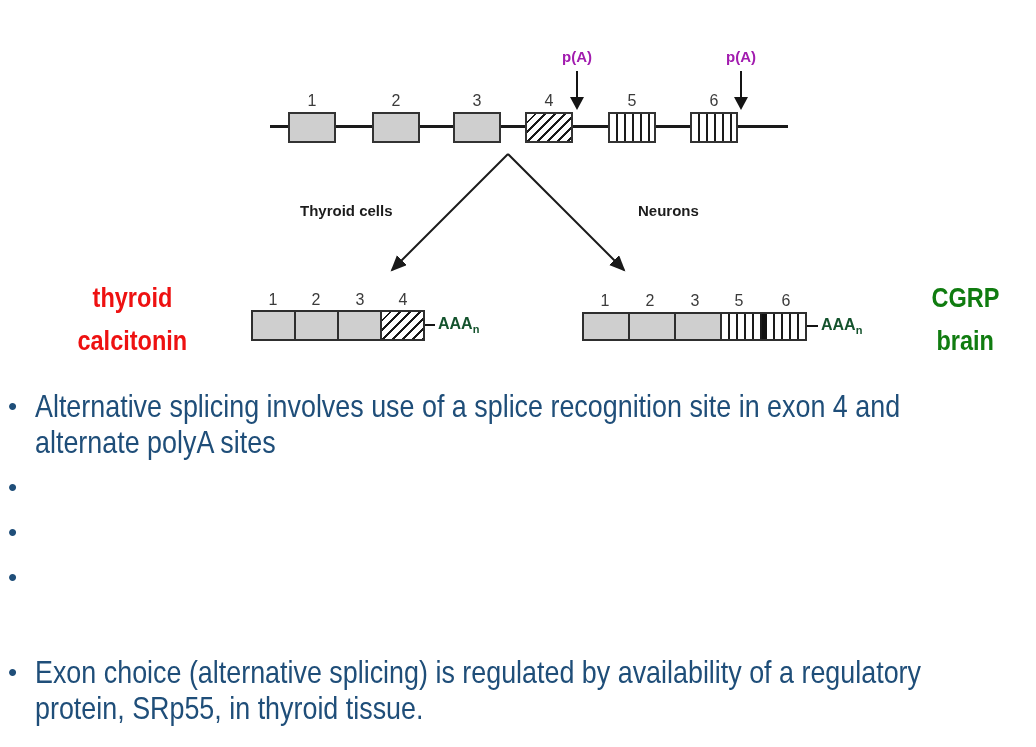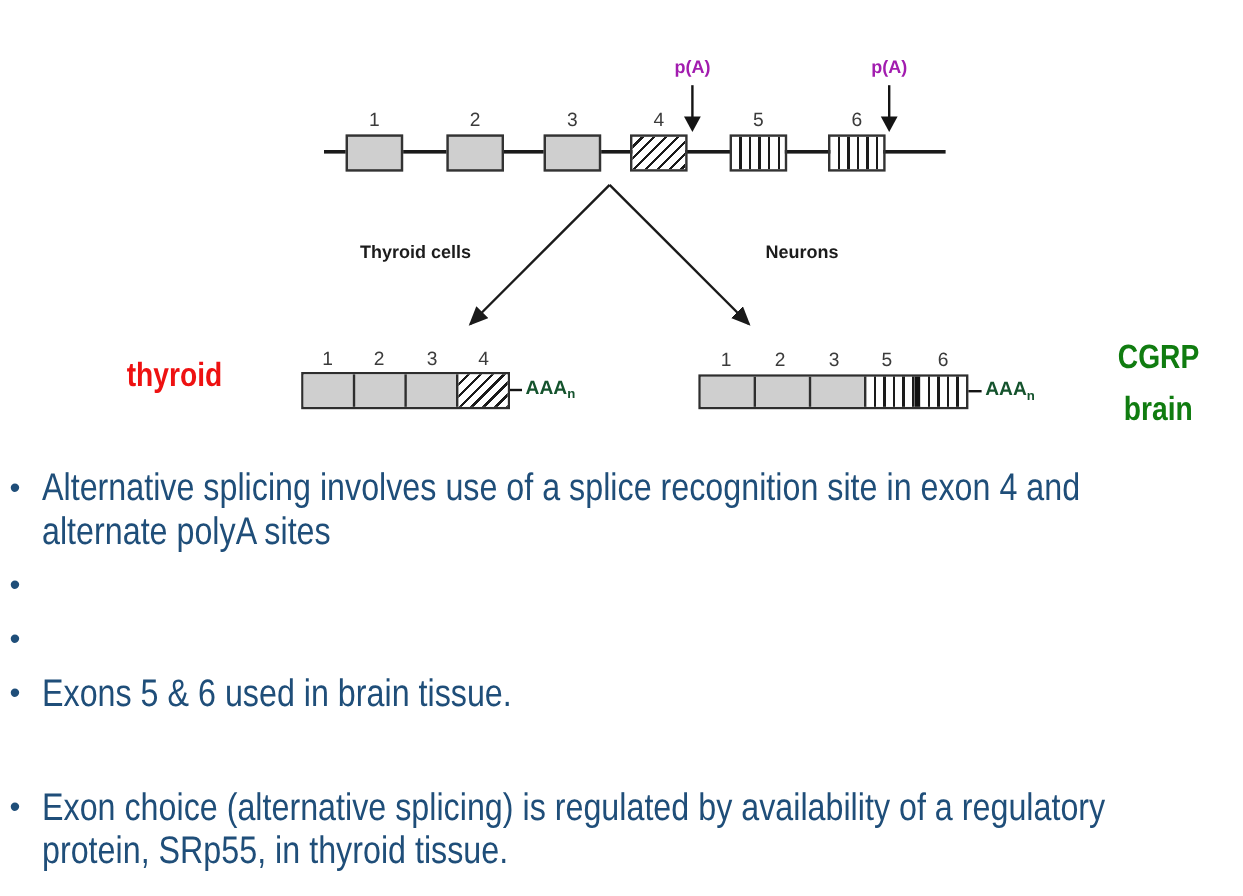--- a/index.html
+++ b/index.html
@@ -94,22 +94,23 @@
           <path d="M0,0 L8,3.5 L0,7 z" fill="#1a1a1a"></path>
         </marker>
       </defs>
       <line x1="138" y1="6" x2="22" y2="122" stroke="#1a1a1a" stroke-width="2" marker-end="url(#ah)"></line>
       <line x1="138" y1="6" x2="254" y2="122" stroke="#1a1a1a" stroke-width="2" marker-end="url(#ah)"></line>
     </svg>
 
     <div class="branch-label" style="left:300px;">Thyroid cells</div>
     <div class="branch-label" style="left:638px;">Neurons</div>
 
-    <div class="tissue-label red" style="left:68px; width:155px;margin-top:15px;">
+    <div class="tissue-label red" style="left:55px; width:155px;">
       <div><span class="cx">thyroid</span></div>
+      <div><span class="cx">calcitonin</span></div>
     </div>
 
     <div class="exnum" style="left:251px; top:291px; width:44px;">1</div>
     <div class="exnum" style="left:294px; top:291px; width:44px;">2</div>
     <div class="exnum" style="left:338px; top:291px; width:44px;">3</div>
     <div class="exnum" style="left:381px; top:291px; width:44px;">4</div>
 
     <div class="product" style="left:251px; top:310px; width:174px; height:31px;">
       <div class="cell gray" style="flex:1;"></div>
       <div class="cell gray" style="flex:1;"></div>
@@ -156,23 +157,20 @@
     <div class="brow">
       <div class="bdot">•</div>
     </div>
 
     <div class="brow">
       <div class="bdot">•</div>
     </div>
 
     <div class="brow">
       <div class="bdot">•</div>
-      <div class="btext">
-        <div><span class="cl">Exons 5 &amp; 6 used in brain tissue.</span></div>
-      </div>
     </div>
 
     <div class="brow spaced">
       <div class="bdot">•</div>
       <div class="btext">
         <div><span class="cl">Exon choice (alternative splicing) is regulated by availability of a regulatory</span></div>
         <div><span class="cl">protein, SRp55, in thyroid tissue.</span></div>
       </div>
     </div>
 

